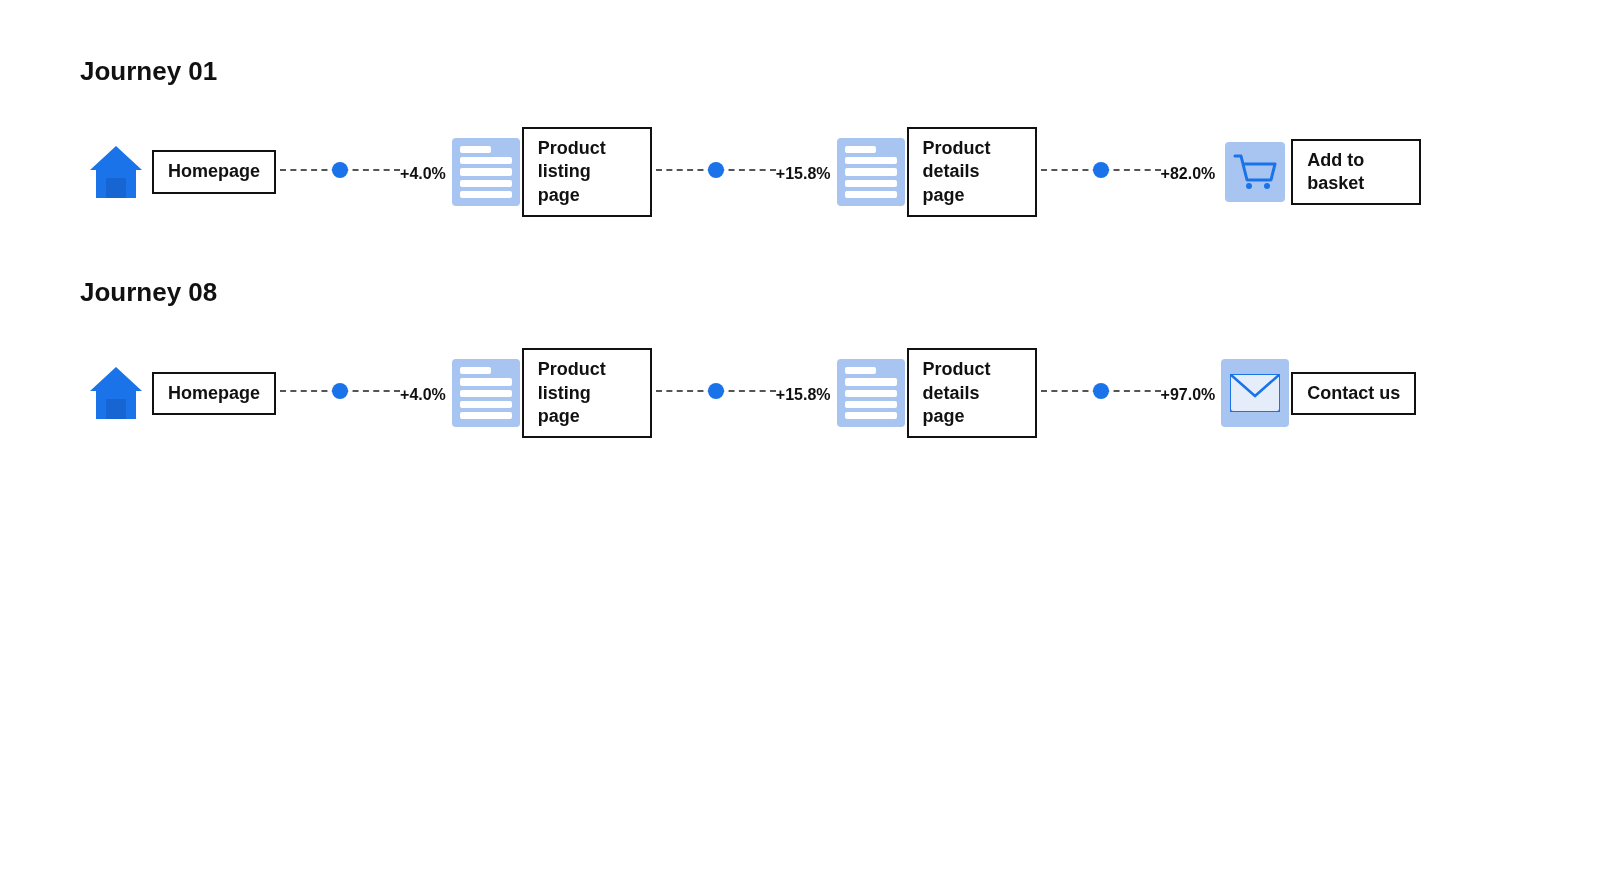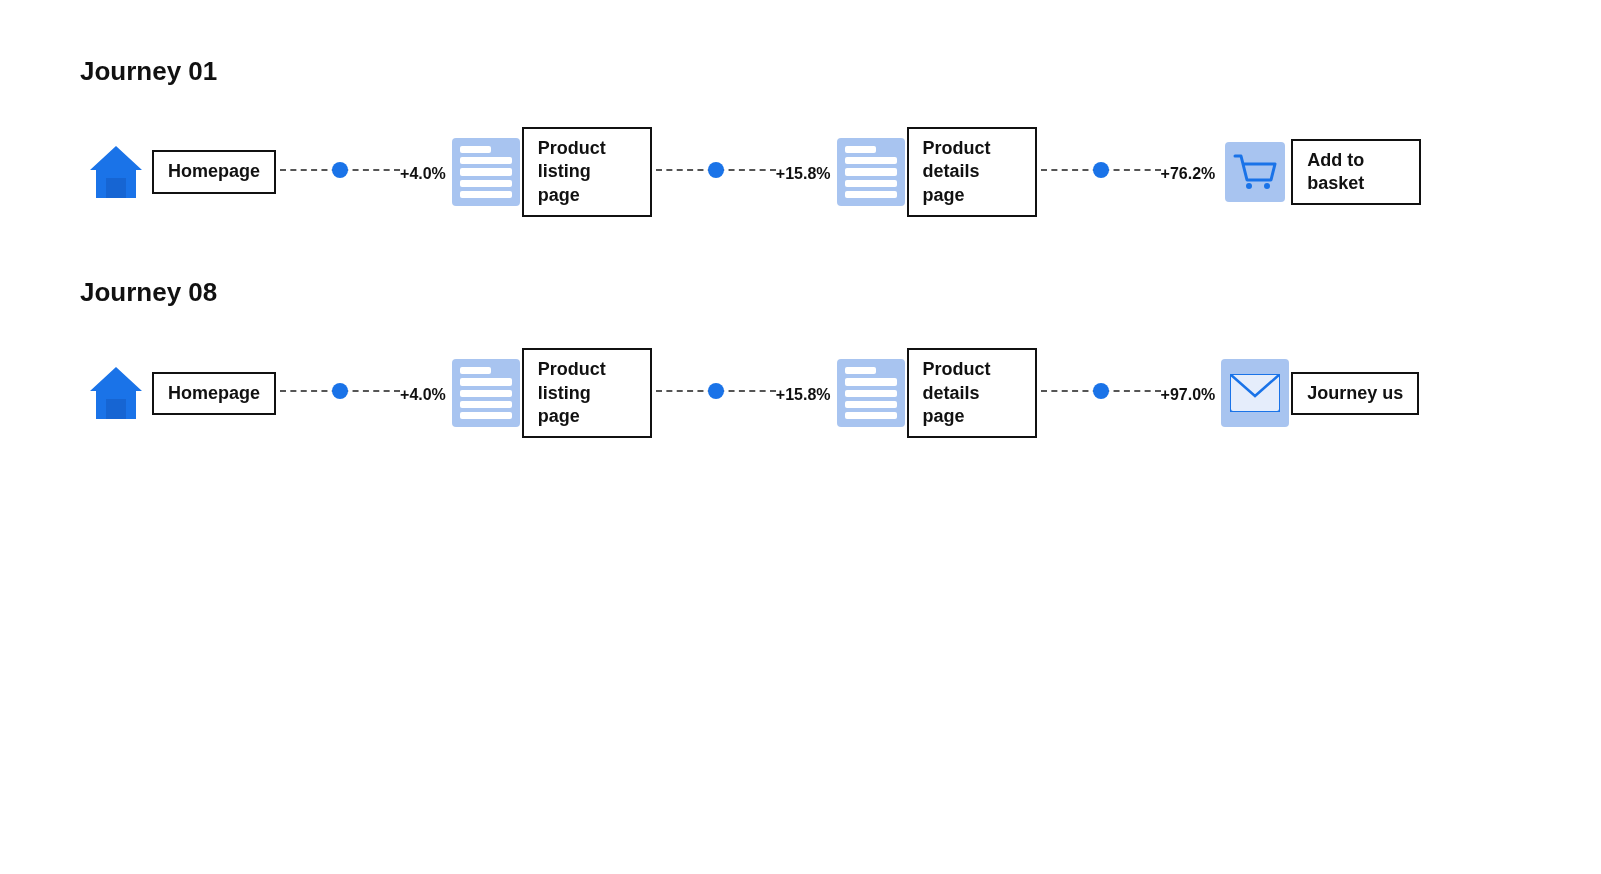--- a/index.html
+++ b/index.html
@@ -188,21 +188,21 @@
             </div>
           </div>
           <div class="step-label multi">Product details page</div>
         </div>
         <div class="connector">
           <div style="position: relative; width: 120px; padding-top: 2px;">
             <div class="connector-line">
               <div class="connector-dot"></div>
             </div>
           </div>
-          <div class="connector-pct">+76.2%</div>
+          <div class="connector-pct">+82.0%</div>
         </div>
         <div class="step">
           <div class="step-icon">
             <div class="icon-cart">
               <svg width="60" height="60" viewBox="0 0 60 60">
     <rect width="60" height="60" rx="4" fill="#a8c4f0"></rect>
     <path d="M10,14 L16,14 L22,38 L46,38 L50,22 L18,22" stroke="#1a73e8" stroke-width="3" fill="none" stroke-linecap="round" stroke-linejoin="round"></path>
     <circle cx="24" cy="44" r="3" fill="#1a73e8"></circle>
     <circle cx="42" cy="44" r="3" fill="#1a73e8"></circle>
   </svg>
@@ -276,17 +276,17 @@
         <div class="step">
           <div class="step-icon">
             <div class="icon-envelope">
               <svg width="50" height="38" viewBox="0 0 50 38">
     <rect width="50" height="38" rx="3" fill="#fff" opacity="0.7"></rect>
     <polyline points="0,0 25,22 50,0" stroke="#1a73e8" stroke-width="2.5" fill="none"></polyline>
     <rect width="50" height="38" rx="3" fill="none" stroke="#1a73e8" stroke-width="2"></rect>
   </svg>
             </div>
           </div>
-          <div class="step-label multi">Journey us</div>
+          <div class="step-label multi">Contact us</div>
         </div>
       </div>
     </div>
   </div>
 
 </body></html>

